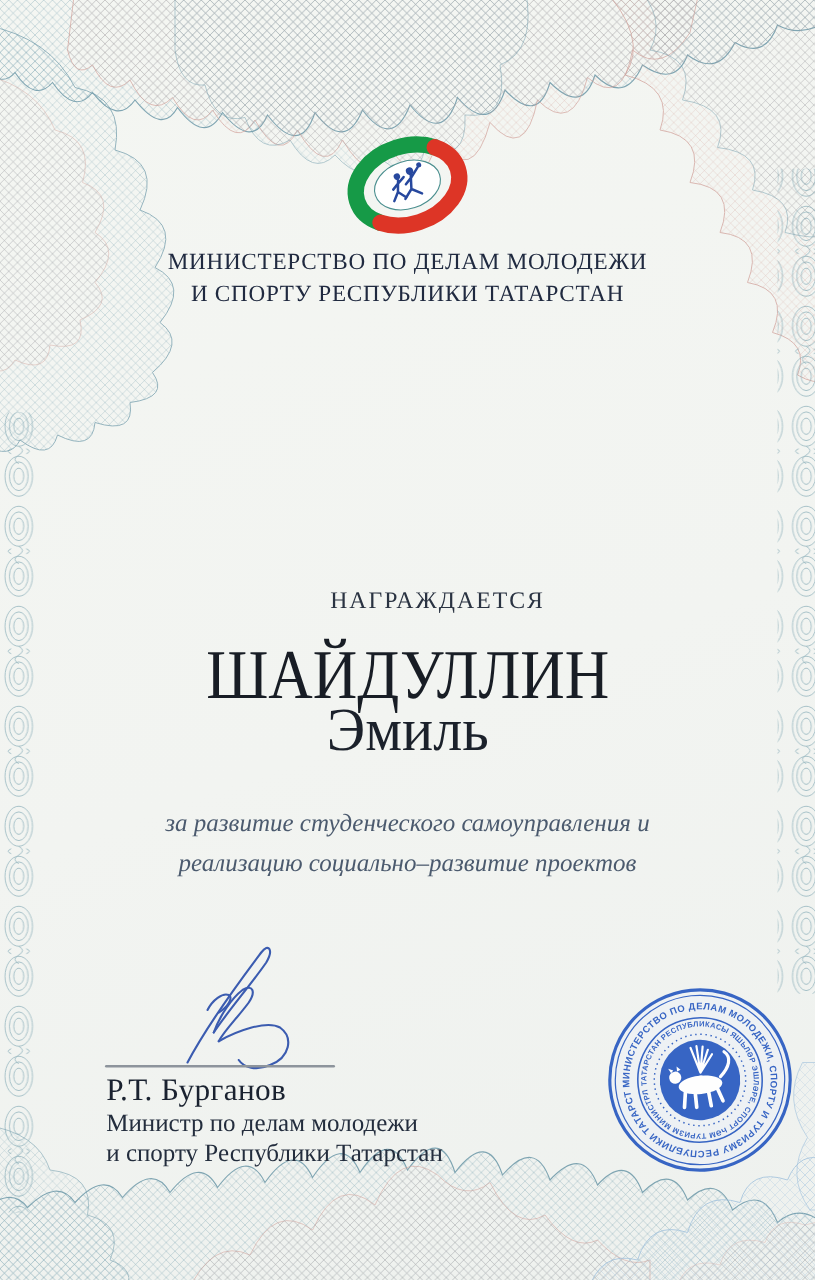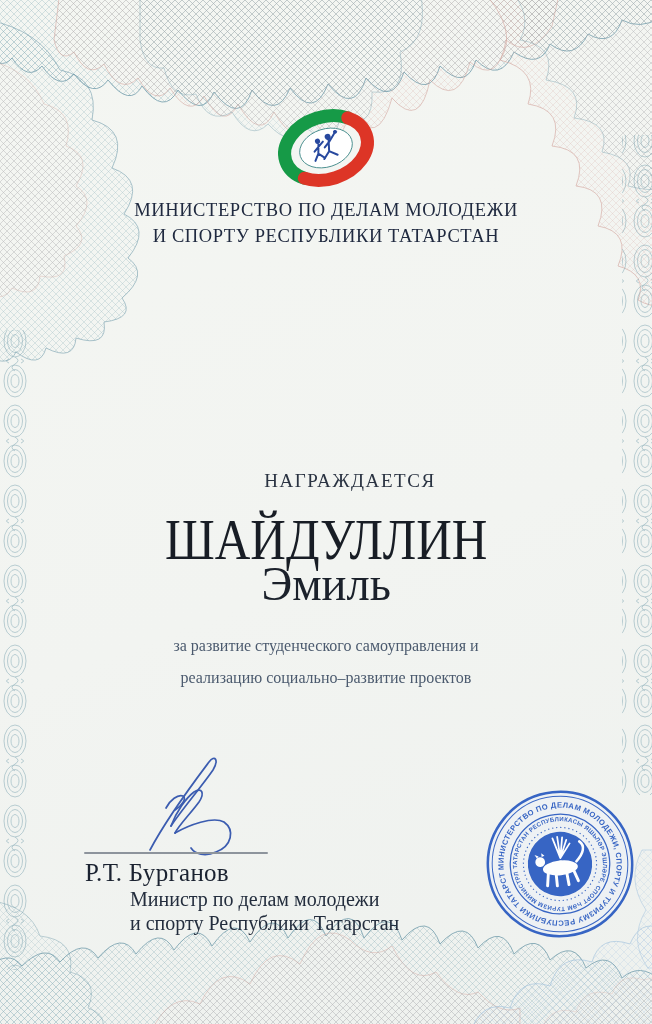--- a/index.html
+++ b/index.html
@@ -27,28 +27,28 @@
 
   .awarded{top:470px;font-size:19px;letter-spacing:1.6px;color:#2a3342;padding-left:24px;}
 
   .surname{top:471px;color:#181d25;line-height:58px;margin-top:40px;}
   .surname .tline{display:inline-block;font-size:56px;transform:scaleX(0.88);
     transform-origin:center;white-space:nowrap;}
   .firstname{top:558px;color:#1b212b;line-height:52px;}
   .firstname .tline{display:inline-block;font-size:49px;transform:scaleX(0.95);
     transform-origin:center;white-space:nowrap;}
 
-  .reason{top:630px;font-size:16px;line-height:32px;color:#4b5a6e;}
+  .reason{top:643px;font-size:20px;line-height:32px;color:#4b5a6e;font-style:italic;}
 
   .sig-svg{position:absolute;left:58px;top:730px;width:235px;height:128px;}
   .sig-line{position:absolute;left:84px;top:852px;width:184px;height:2px;
     background:#8d949c;border-radius:1px;}
   .signer{position:absolute;left:85px;top:858px;text-align:left;color:#1a2230;}
   .signer .name{font-size:25px;line-height:30px;letter-spacing:0.3px;}
-  .signer .stitle{font-size:20px;line-height:23.5px;color:#232d3d;margin-left:45px;}
+  .signer .stitle{font-size:20px;line-height:23.5px;color:#232d3d;}
 
   .seal-svg{position:absolute;left:482px;top:786px;width:156px;height:156px;
     transform:rotate(-6deg);opacity:0.95;}
 </style>
 </head>
 <body>
 
 <div class="page">
 
   <svg class="deco" viewBox="0 0 652 1024" xmlns="http://www.w3.org/2000/svg">

